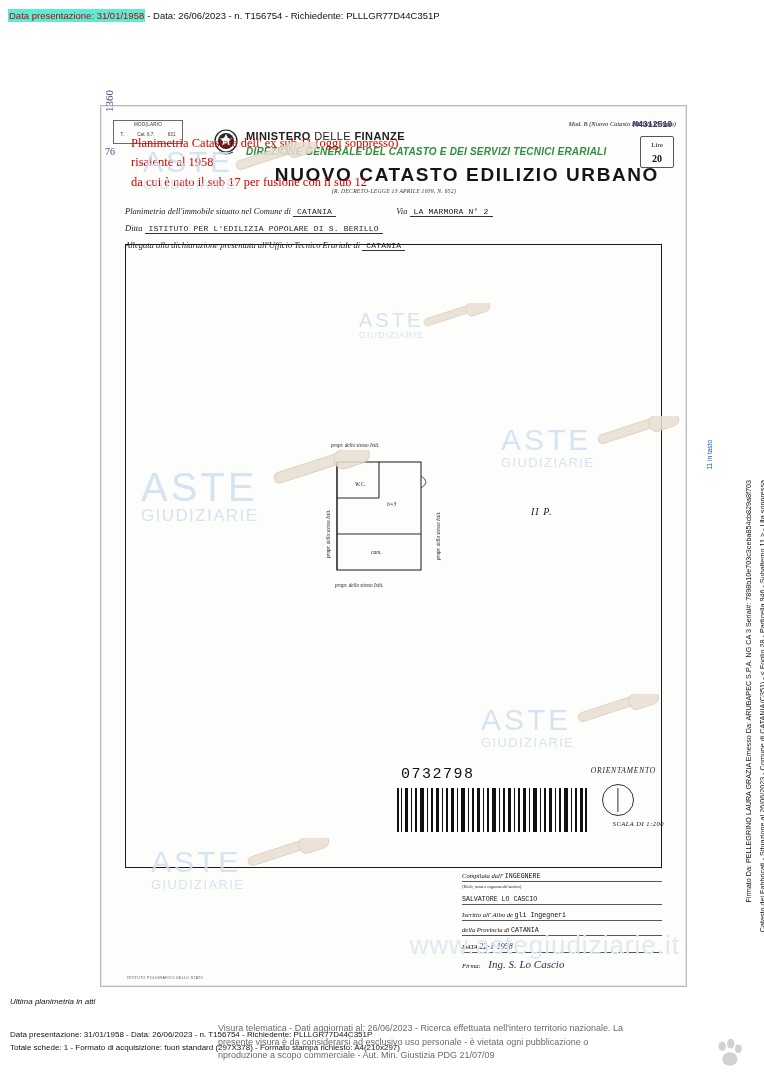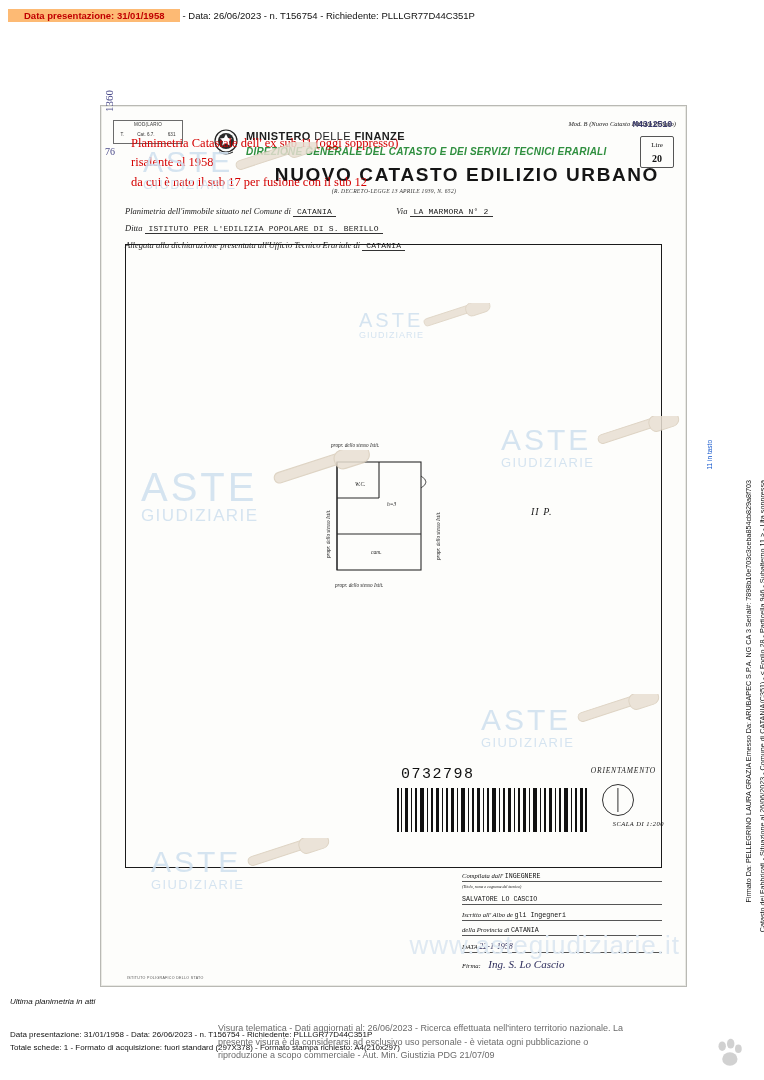--- a/index.html
+++ b/index.html
@@ -11,21 +11,21 @@
     overflow:hidden;
   }
   .page{position:absolute;inset:0;}
 
   
   .top-bar{
     position:absolute;left:8px;top:10px;width:600px;
     font-family:"Liberation Sans", sans-serif;
     font-size:9.5px;color:#111;white-space:nowrap;
   }
-  .top-bar .hl{background:#fdba74;color:#c00000;padding:1px 16px;font-weight:bold;}
+  .top-bar .hl{background:#5eead4;color:#c00000;padding:1px 1px;}
   .top-bar .rest{padding-left:2px;}
 
   
   .sheet{
     position:absolute;left:100px;top:105px;width:585px;height:880px;
     background:#fdfdfb;
     border:1px solid #b9b9b4;
     box-shadow:0 0 0 1px #e9e9e4 inset;
   }
   .sheet-inner{position:absolute;inset:0;}

